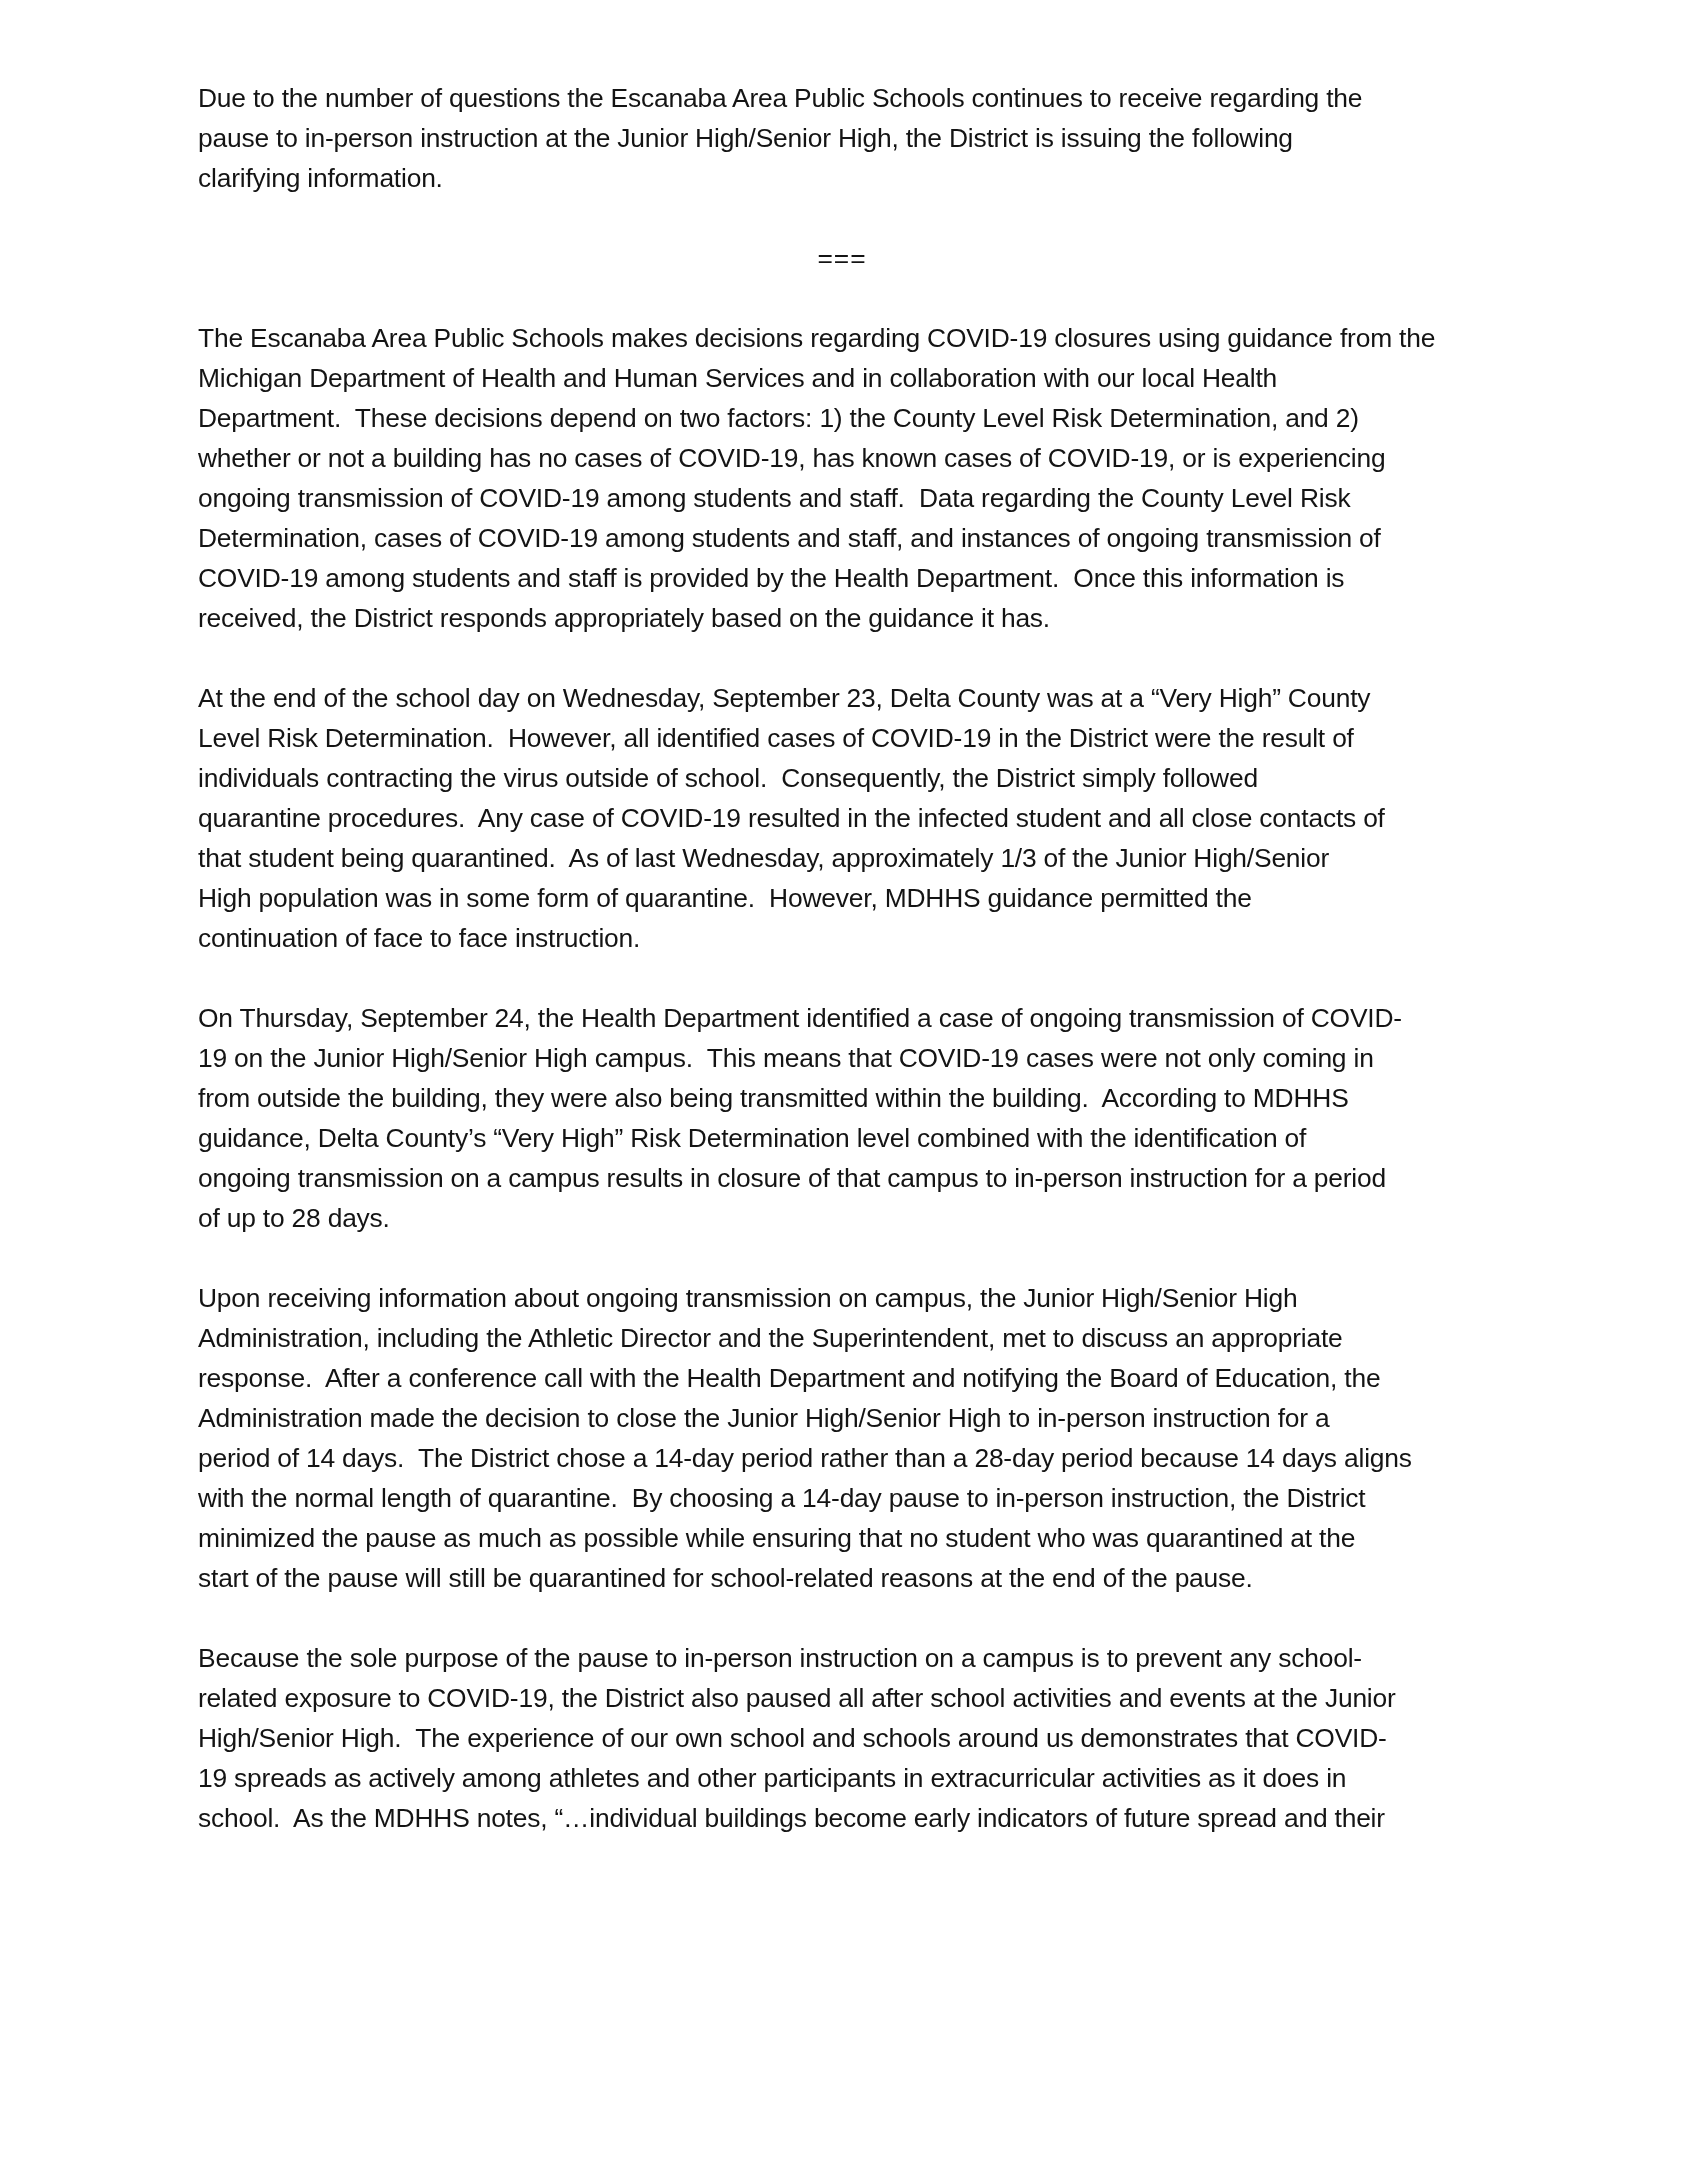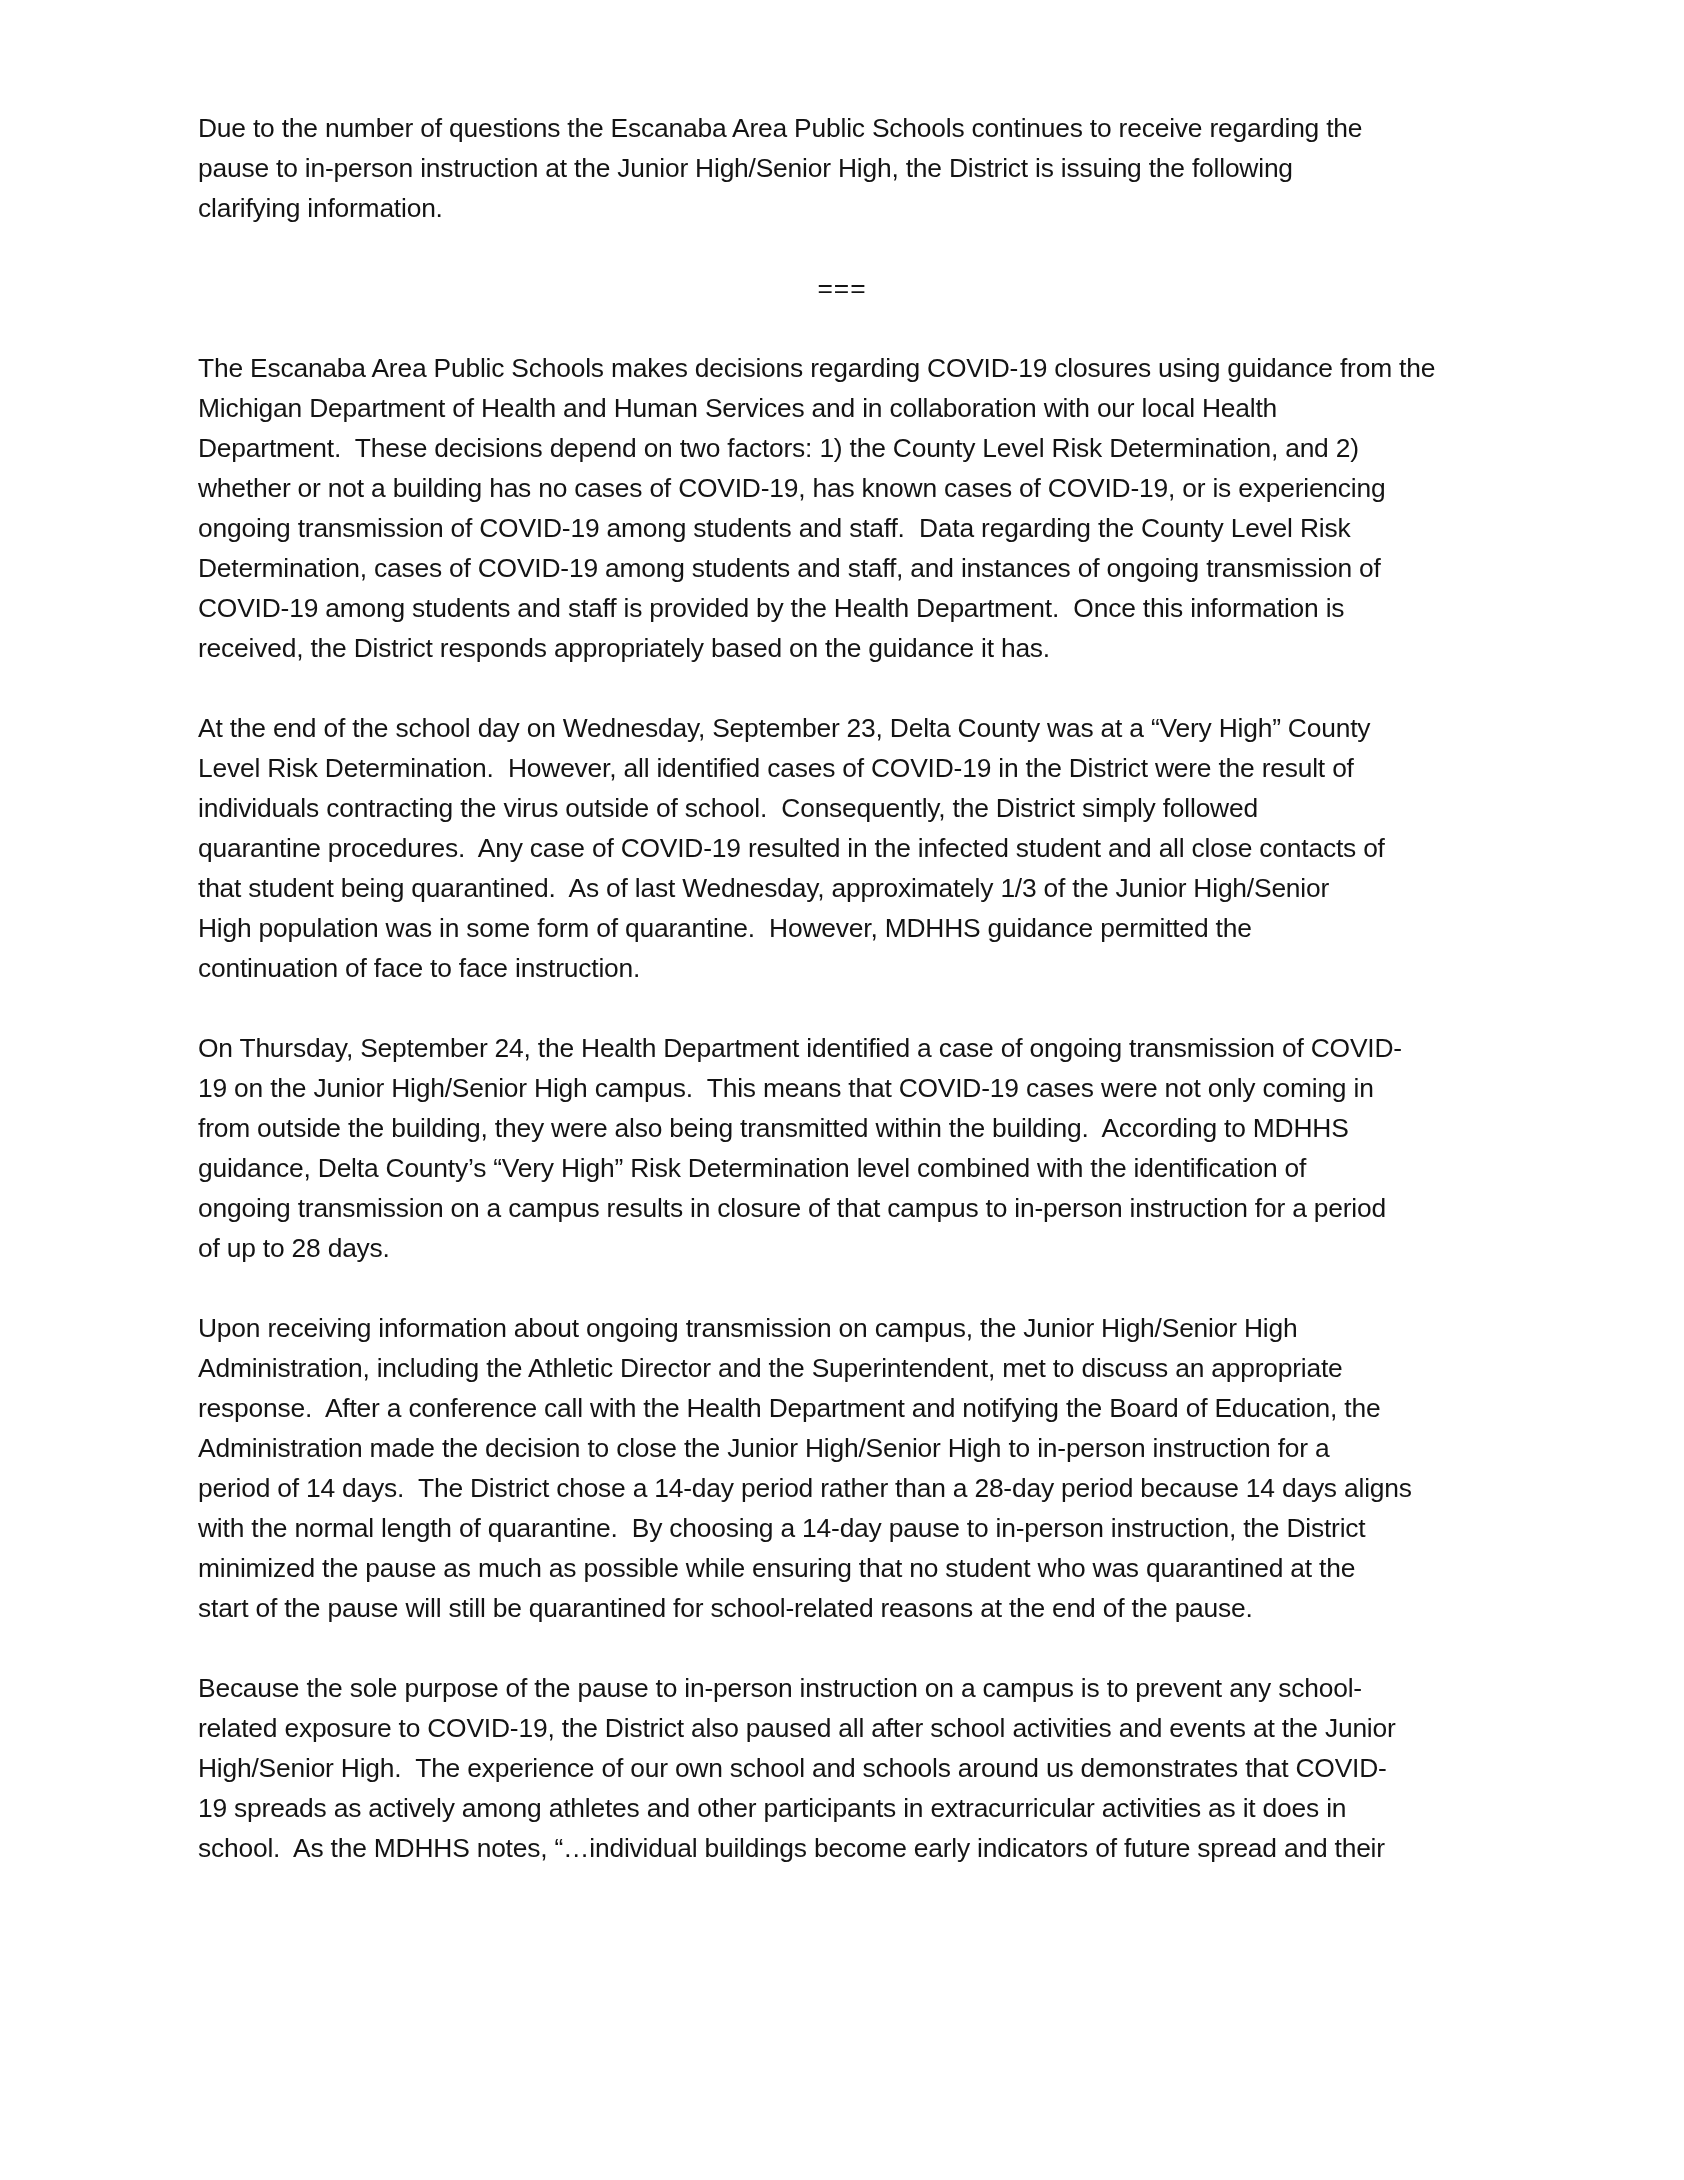--- a/index.html
+++ b/index.html
@@ -15,21 +15,21 @@
     width: 1685px;
     height: 2181px;
     background: var(--page-bg);
     overflow: hidden;
     font-family: "Liberation Sans", "DejaVu Sans", sans-serif;
   }
   .page {
     width: 1685px;
     height: 2181px;
     background: var(--page-bg);
-    padding: 108px 198px 0 198px;
+    padding: 78px 198px 0 198px;
   }
   .doc-body {
     width: 1288px;
     color: var(--text-color);
     font-size: 26.4px;
     line-height: 40px;
   }
   p.para {
     margin: 0 0 40px 0;
     white-space: pre;       

